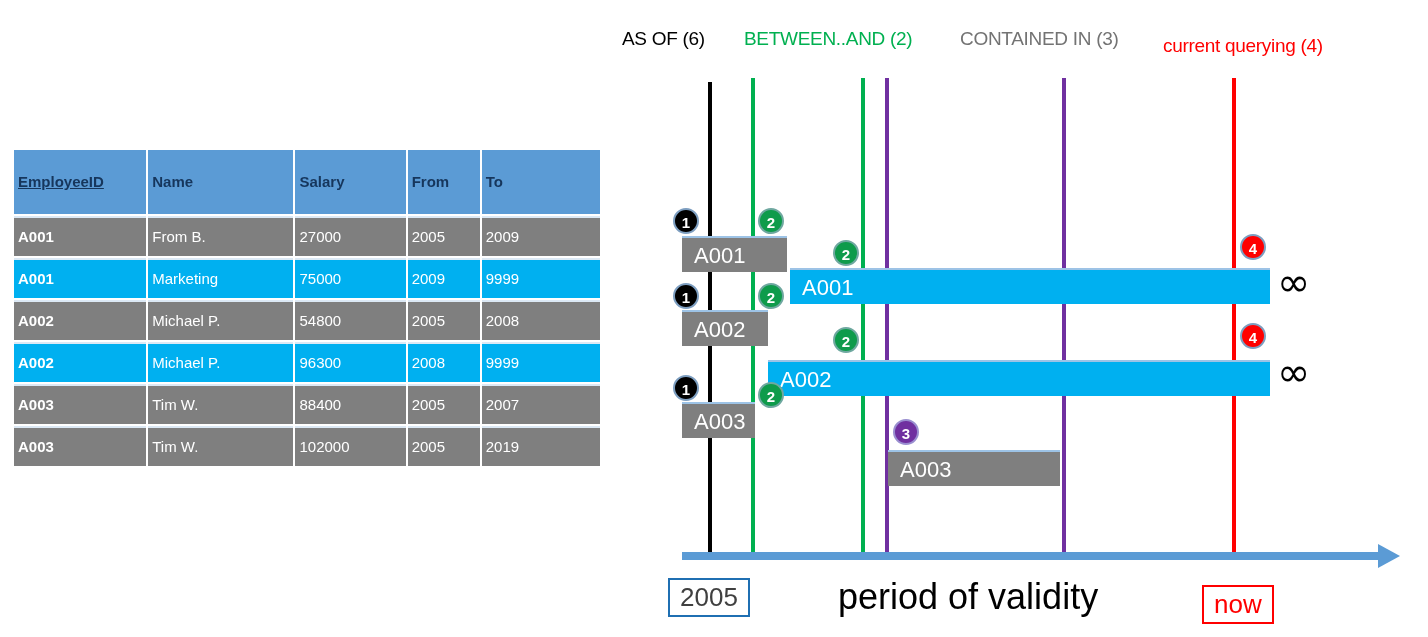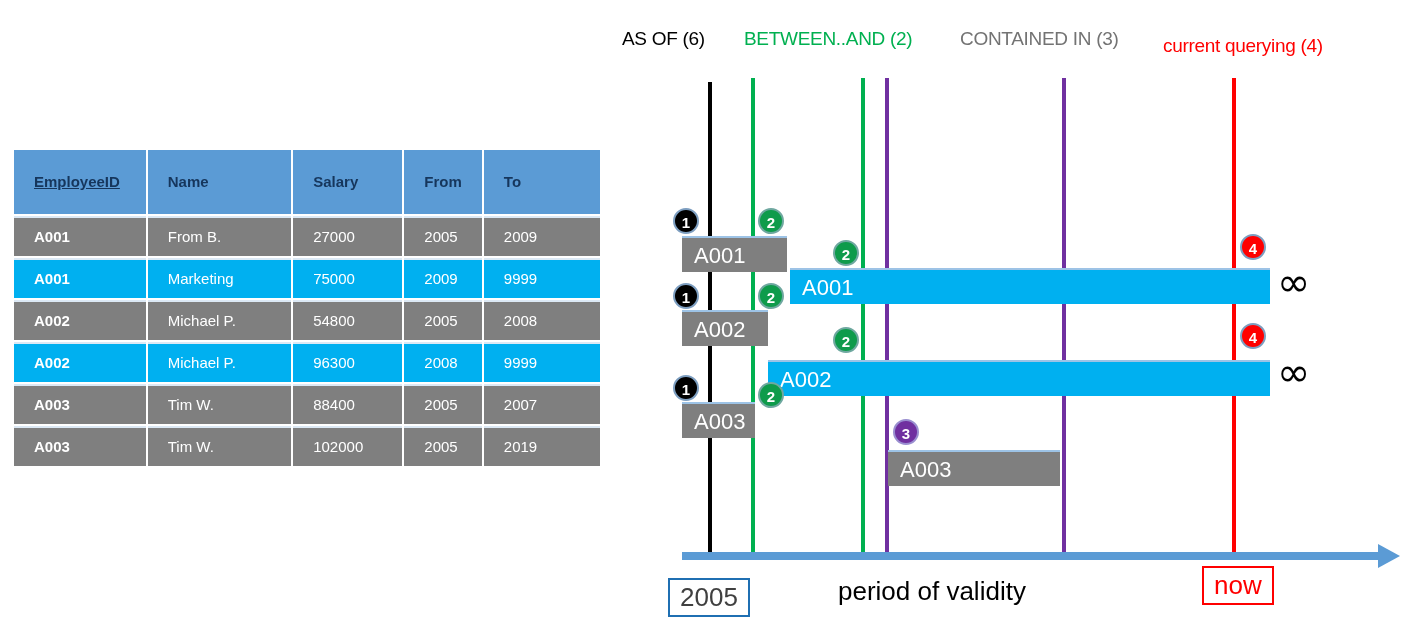--- a/index.html
+++ b/index.html
@@ -3,21 +3,21 @@
 <meta charset="utf-8">
 <style>
   html,body{margin:0;padding:0;background:#fff;}
   body{width:1428px;height:637px;position:relative;overflow:hidden;
        font-family:"Liberation Sans","DejaVu Sans",sans-serif;}
 
   
   #emp-table{position:absolute;left:12px;top:148px;width:590px;
              border-collapse:separate;border-spacing:2px;}
   #emp-table th,#emp-table td{
-      padding:4px 20px;text-align:left;vertical-align:middle;
+      padding:4px 4px;text-align:left;vertical-align:middle;
       font-size:15px;line-height:1.2;white-space:nowrap;
       border-top:2px solid #DCE9F5;}
   #emp-table th{background:#5B9BD5;color:#16365C;font-weight:bold;
                 height:56px;border-top:none;}
   #emp-table th.first{ text-decoration:underline; }
   #emp-table td{height:30px;color:#ffffff;}
   #emp-table tr.gray  td{background:#7F7F7F;}
   #emp-table tr.cyan  td{background:#00B0F0;}
   #emp-table td.idcell{font-weight:bold;}
   #emp-table col.c1{width:132px}
@@ -55,22 +55,22 @@
 
   #axis{position:absolute;left:682px;top:552px;width:700px;height:8px;
         background:#5B9BD5;}
   #axis-arrow{position:absolute;left:1378px;top:544px;width:0;height:0;
         border-top:12px solid transparent;border-bottom:12px solid transparent;
         border-left:22px solid #5B9BD5;}
 
   .yearbox{position:absolute;border:2px solid;background:#fff;
            font-size:26px;text-align:center;padding:2px 10px;}
   #yb-start{left:668px;top:578px;border-color:#1F6FB2;color:#404040;}
-  #yb-now{left:1202px;top:566px;border-color:#FF0000;color:#FF0000;}
-  #axis-title{position:absolute;left:838px;top:576px;font-size:26px;color:#000;}
+  #yb-now{left:1202px;top:585px;border-color:#FF0000;color:#FF0000;}
+  #axis-title{position:absolute;left:838px;top:576px;font-size:36px;color:#000;}
 </style>
 </head>
 <body>
 
 <table id="emp-table">
   <colgroup>
       <col class="c1">
       <col class="c2">
       <col class="c3">
       <col class="c4">

